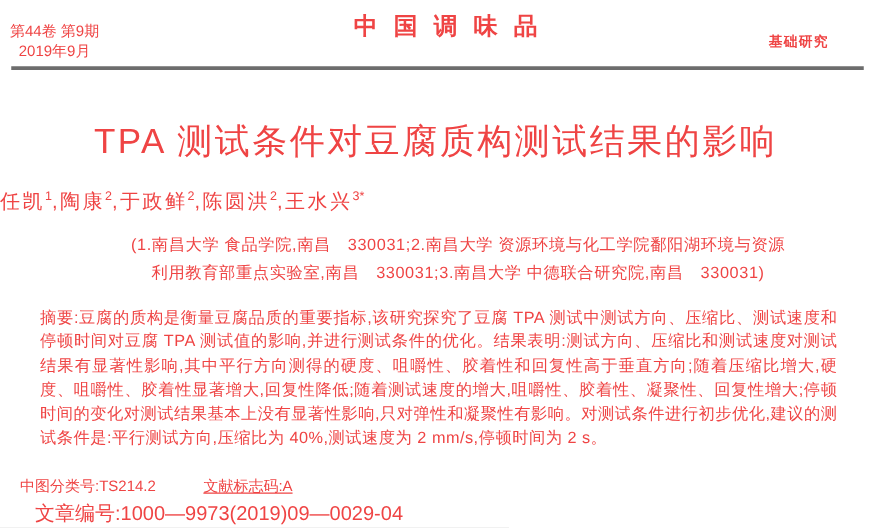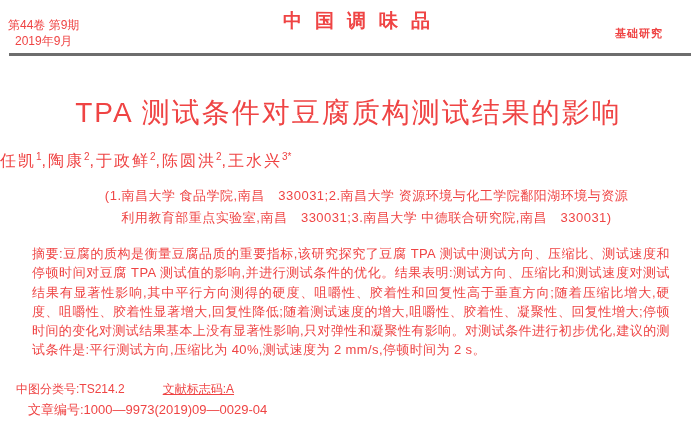--- a/index.html
+++ b/index.html
@@ -18,21 +18,21 @@
     font-size:28px;font-weight:400;letter-spacing:2px;}
   .authors{position:absolute;left:0;right:0;top:151px;text-align:left;font-size:16px;letter-spacing:2px;}
   .authors sup{font-size:10px;letter-spacing:0;}
   .affil{position:absolute;left:0;right:0;top:185px;text-align:center;font-size:13px;line-height:22px;letter-spacing:0.5px;padding-left:36px;}
   .body{position:absolute;left:28px;width:646px;top:240px;font-size:13px;line-height:19.3px;
     text-align:justify;text-justify:inter-character;letter-spacing:0.4px;}
   .body p{margin:4px;}
   .meta{position:absolute;left:16px;right:25px;top:381px;font-size:12px;display:flex;align-items:baseline;}
   .doc-code{margin-left:38px;text-decoration:underline;}
   .doi{margin-left:auto;}
-  .artnum{position:absolute;left:28px;top:401px;font-size:13px;}
+  .artnum{position:absolute;left:28px;top:401px;font-size:16px;}
 </style>
 </head>
 <body>
 
 <div class="page">
 
   <div class="hdr-left">
     <div>第44卷 第9期</div>
     <div>2019年9月</div>
   </div>

